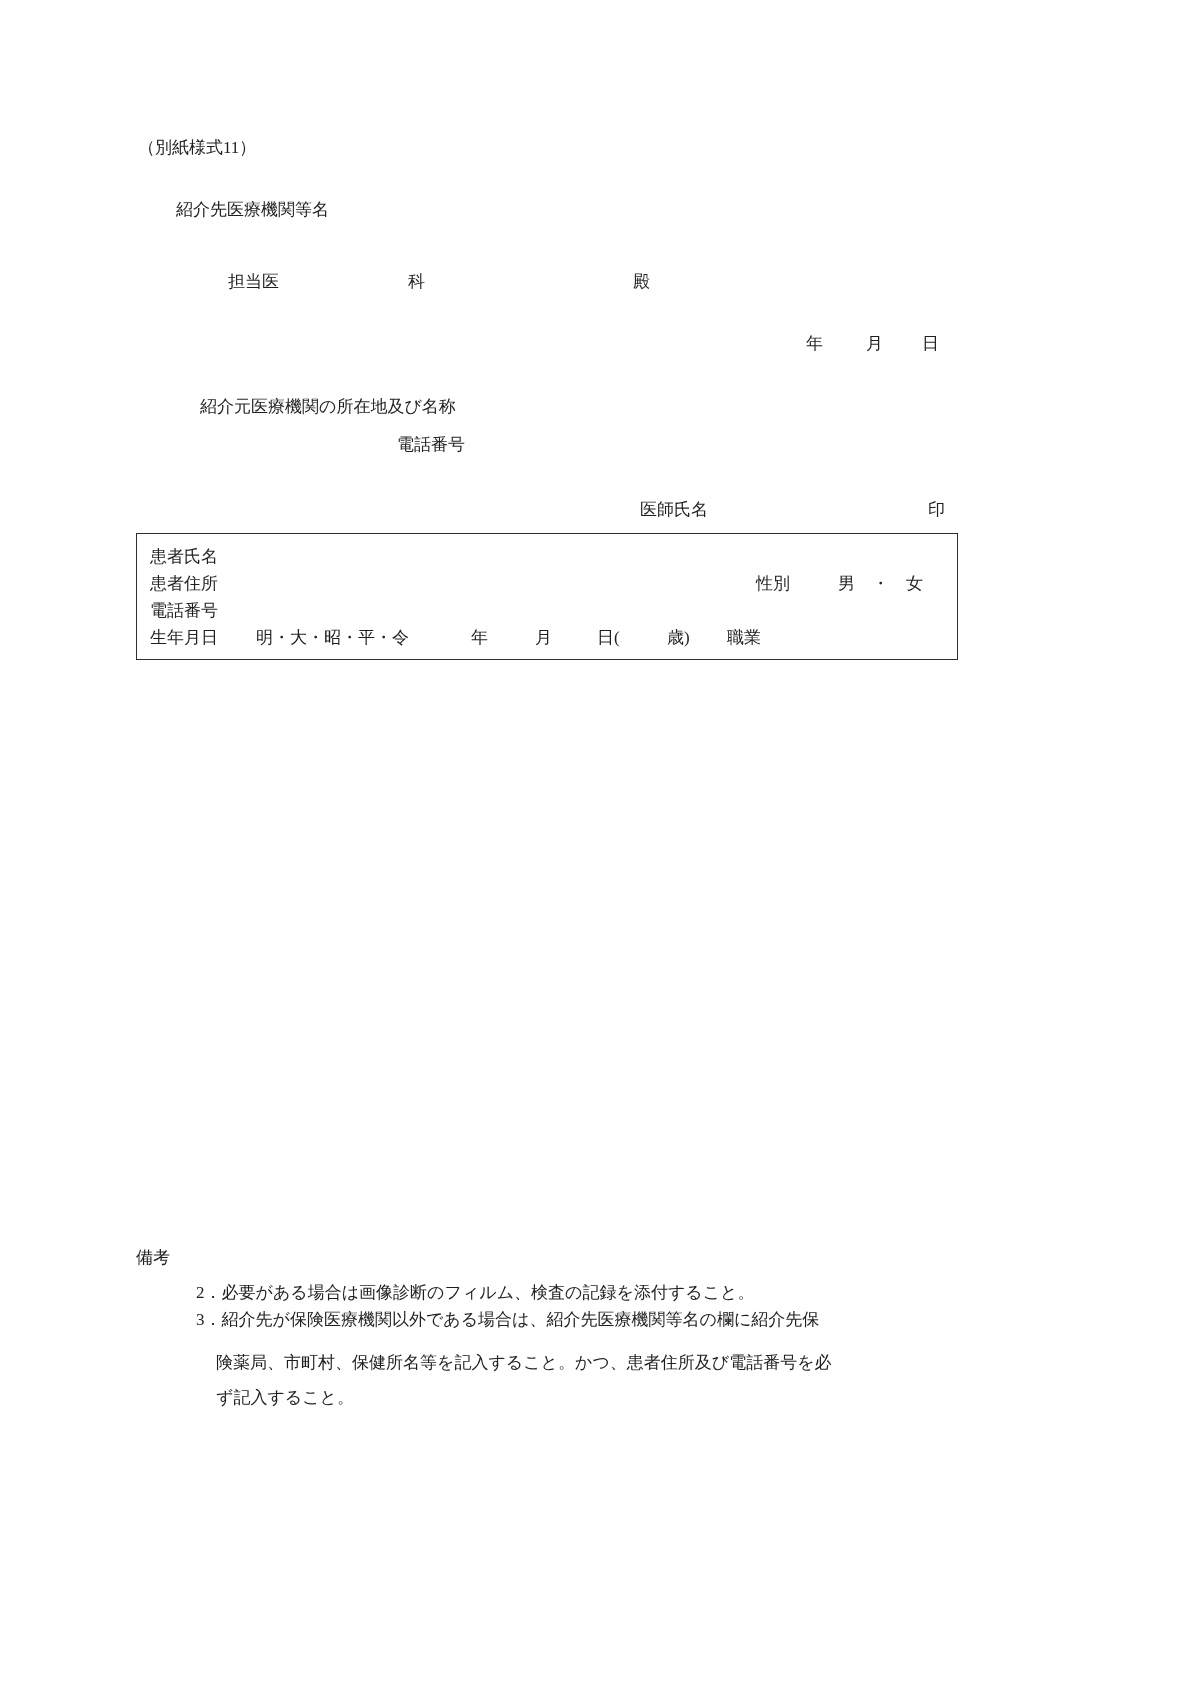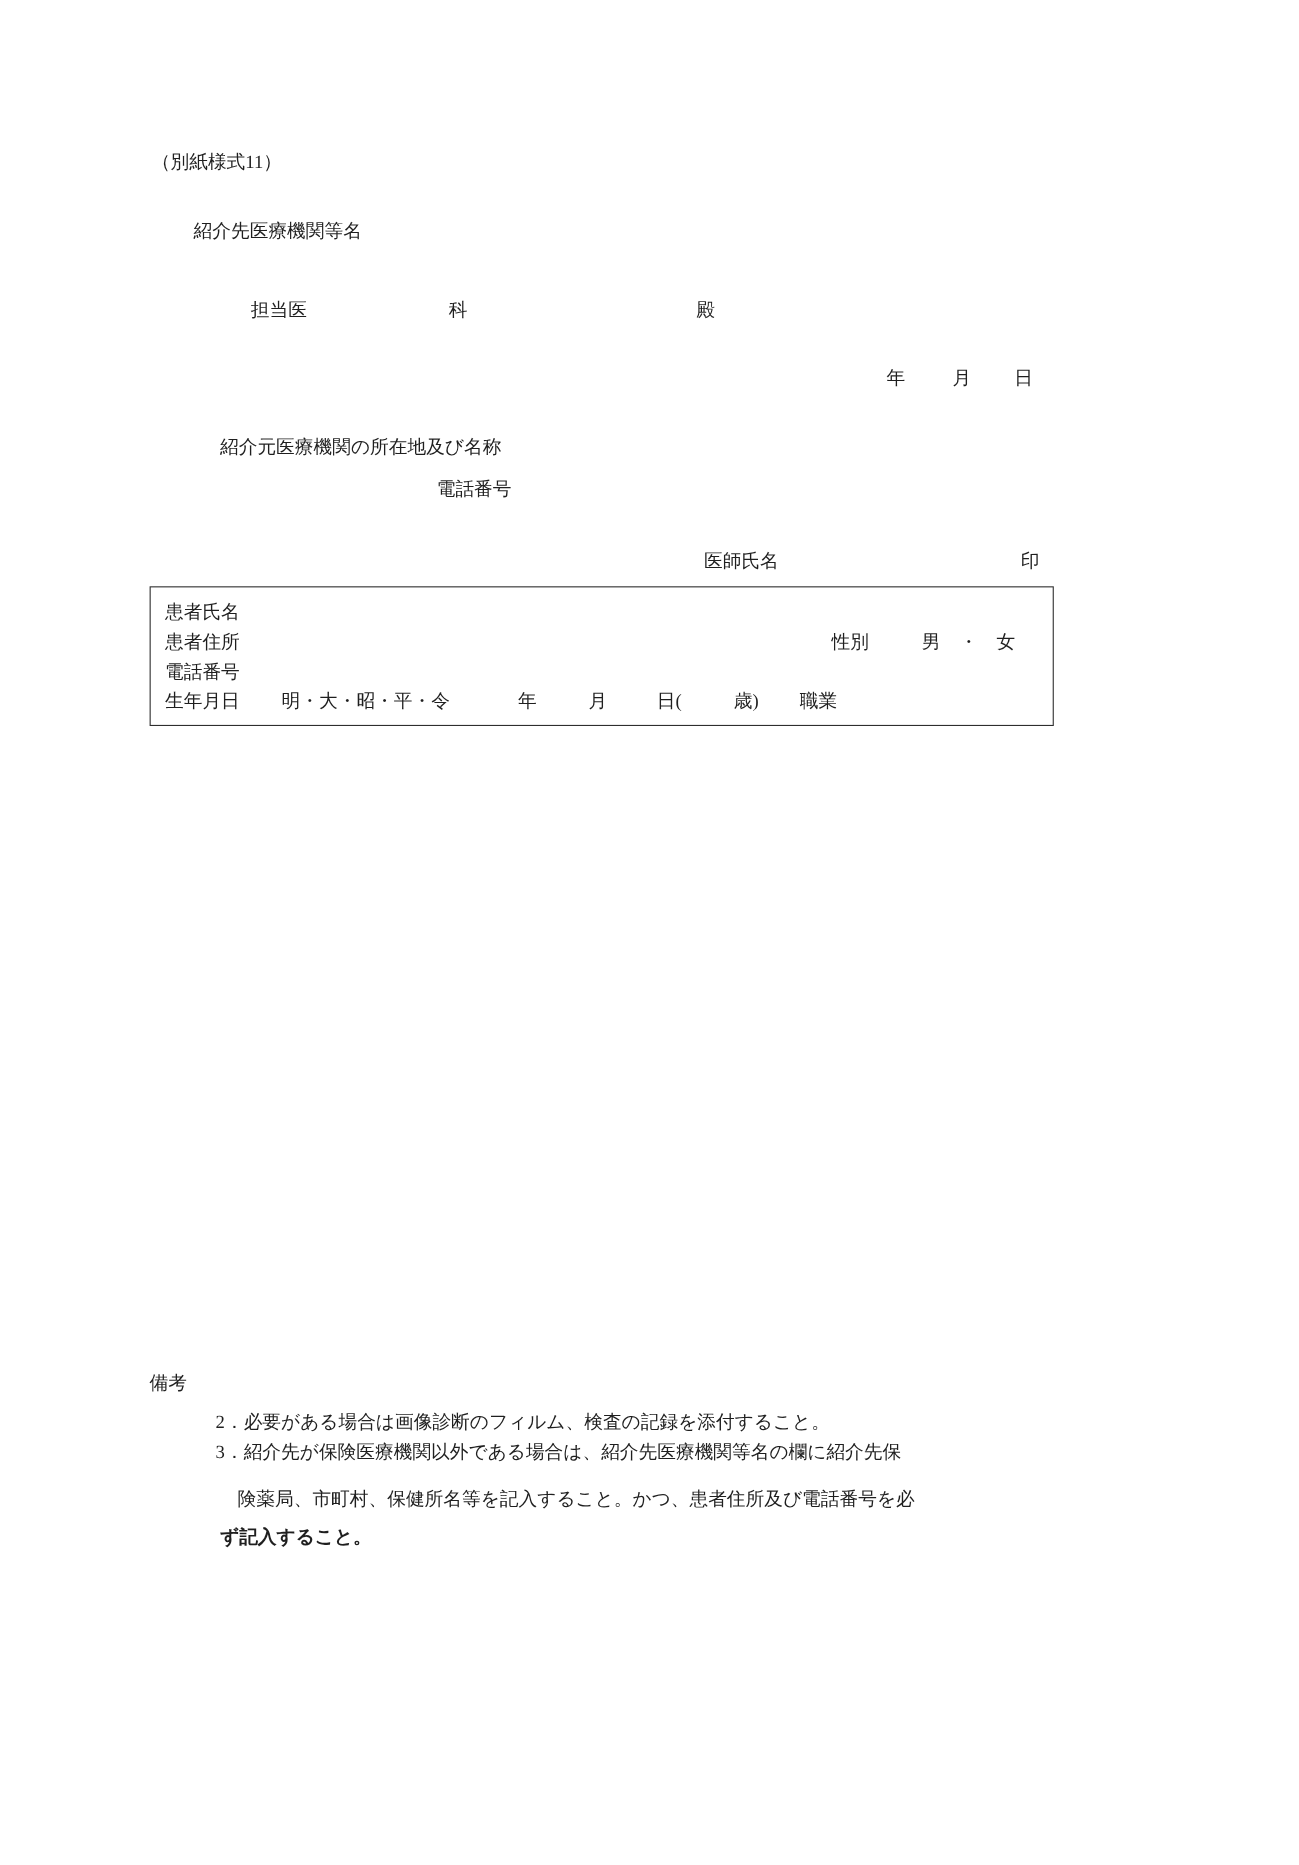--- a/index.html
+++ b/index.html
@@ -77,15 +77,15 @@
     <span class="patient-line" style="left:460px; top:94px;">日(</span>
     <span class="patient-line" style="left:530px; top:94px;">歳)</span>
     <span class="patient-line" style="left:590px; top:94px;">職業</span>
   </div>
 
 
   <div class="notes-line" style="left:136px; top:1248px;">備考</div>
   <div class="notes-line" style="left:196px; top:1283px;text-align:right;">2．必要がある場合は画像診断のフィルム、検査の記録を添付すること。</div>
   <div class="notes-line" style="left:196px; top:1270px;margin-top:40px;">3．紹介先が保険医療機関以外である場合は、紹介先医療機関等名の欄に紹介先保</div>
   <div class="notes-line" style="left:216px; top:1353px;">険薬局、市町村、保健所名等を記入すること。かつ、患者住所及び電話番号を必</div>
-  <div class="notes-line" style="left:200px; top:1388px;font-weight:bold;">ず記入すること。</div>
+  <div class="notes-line" style="left:216px; top:1388px;">ず記入すること。</div>
 
 </div>
 
 </body></html>

